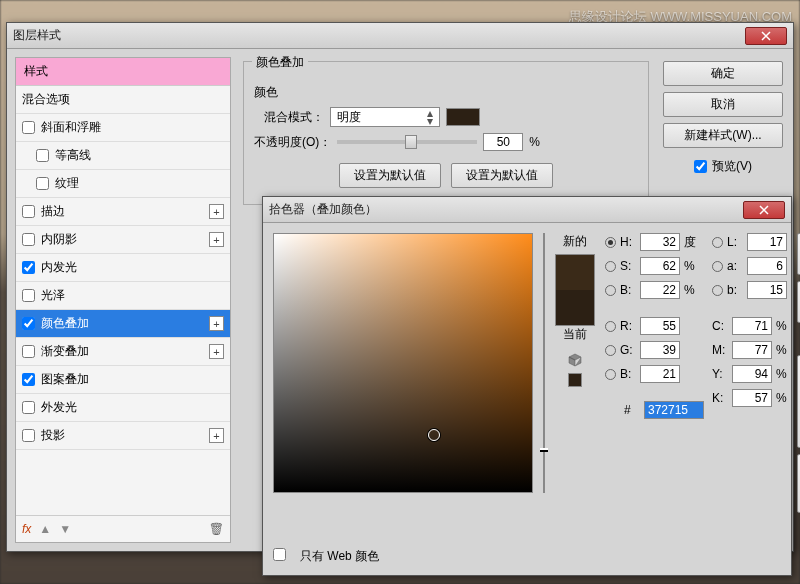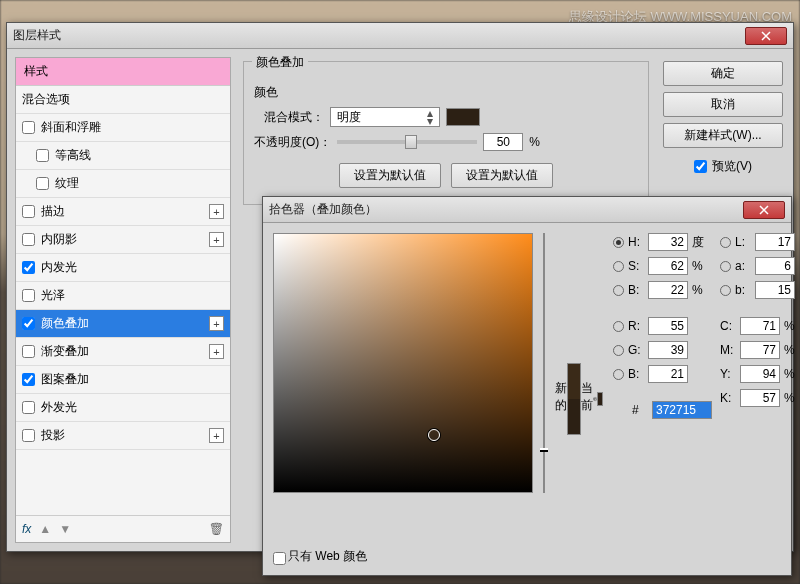--- a/index.html
+++ b/index.html
@@ -17,21 +17,21 @@
 .body-main { display: flex; padding: 8px; gap: 8px; height: calc(100% - 26px); }
 .style-list { width: 216px; background: #f4f4f4; border: 1px solid #aaa; display: flex; flex-direction: column; }
 .style-list .hdr { padding: 5px 8px; border-bottom: 1px solid #ccc; background: #f9a8d4; }
 .style-list .item { display: flex; align-items: center; padding: 5px 6px; border-bottom: 1px solid #ddd; cursor: pointer; }
 .style-list .item.selected { background: #2a7de1; color: #fff; }
 .style-list .item input[type=checkbox] { margin-right: 6px; }
 .style-list .item .indent { width: 14px; }
 .style-list .item .label { flex: 1; }
 .plusbox { width: 15px; height: 15px; border: 1px solid #888; background: #fff; display: flex; align-items: center; justify-content: center; font-size: 11px; color: #444; margin-left: 4px; }
 .style-footer { margin-top: auto; padding: 6px; display: flex; align-items: center; gap: 8px; border-top: 1px solid #ccc; }
-.style-footer .fx { font-style: italic; color: #0c4a6e; }
+.style-footer .fx { font-style: italic; color: #c2410c; }
 .style-footer .ico { color: #888; }
 .style-footer .trash { margin-left: auto; color: #666; }
 .center-panel { flex: 1; padding: 4px; position: relative; }
 .group { border: 1px solid #aaa; padding: 22px 10px 10px; position: relative; margin-bottom: 8px; }
 .group .legend { position: absolute; top: -8px; left: 8px; background: #d5d5d5; padding: 0 4px; }
 .row { display: flex; align-items: center; margin: 6px 0; gap: 6px; }
 .row .lbl { text-align: right; min-width: 70px; }
 .select { background: #fff; border: 1px solid #888; height: 20px; display: inline-flex; align-items: center; padding: 0 6px; min-width: 110px; }
 .arrows { margin-left: auto; color: #555; font-size: 10px; line-height: 8px; display: flex; flex-direction: column; }
 .swatch { width: 34px; height: 18px; border: 1px solid #888; display: inline-block; }
@@ -40,36 +40,36 @@
 .numbox { width: 40px; height: 18px; background: #fff; border: 1px solid #888; text-align: center; }
 .btn { background: linear-gradient(180deg,#f0f0f0,#dcdcdc); border: 1px solid #888; border-radius: 2px; padding: 3px 14px; cursor: pointer; }
 .right-col { width: 124px; display: flex; flex-direction: column; gap: 6px; padding: 4px 2px; }
 .right-col .btn { width: 100%; }
 .preview-box { display: flex; align-items: center; gap: 5px; margin-top: 4px; justify-content: center; }
 .picker-body { display: flex; padding: 10px; gap: 10px; height: calc(100% - 26px); }
 .sv-field { width: 260px; height: 260px; border: 1px solid #888; position: relative; background: linear-gradient(0deg, #000 0%, rgba(0,0,0,0) 100%), linear-gradient(90deg, #fff 0%, #ff8c1a 100%); }
 .sv-cursor { position: absolute; width: 12px; height: 12px; border: 1px solid #fff; border-radius: 50%; box-shadow: 0 0 0 1px #000; transform: translate(-6px,-6px); }
 .hue-strip { width: 24px; height: 260px; border: 1px solid #888; background: linear-gradient(180deg, #f00 0%, #f0f 17%, #00f 33%, #0ff 50%, #0f0 67%, #ff0 83%, #f00 100%); position: relative; }
 .hue-mark { position: absolute; left: -4px; right: -4px; height: 4px; border-top: 2px solid #fff; border-bottom: 2px solid #000; }
-.compare-col { width: 48px; display: flex; flex-direction: row; align-items: center; }
+.compare-col { width: 48px; display: flex; flex-direction: column; align-items: center; }
 .compare-col .lbl2 { margin-bottom: 4px; }
 .compare-swatch { width: 40px; height: 72px; border: 1px solid #888; display: flex; flex-direction: column; }
 .compare-swatch .half { flex: 1; }
 .cube-ico { width: 14px; height: 14px; margin: 6px 0; }
 .small-swatch { width: 14px; height: 14px; border: 1px solid #888; }
 .values-col { flex: 1; display: flex; gap: 8px; }
 .val-group { display: flex; flex-direction: column; gap: 6px; }
 .val-row { display: flex; align-items: center; gap: 4px; }
 .radio { width: 11px; height: 11px; border: 1px solid #666; border-radius: 50%; display: inline-flex; align-items: center; justify-content: center; }
 .radio.checked::after { content: ''; width: 5px; height: 5px; background: #333; border-radius: 50%; }
 .val-label { width: 16px; }
 .val-input { width: 40px; height: 18px; background: #fff; border: 1px solid #888; text-align: right; padding-right: 3px; }
 .val-input.hex { width: 60px; text-align: left; padding-left: 3px; background: #2a7de1; color: #fff; }
 .picker-right { width: 110px; display: flex; flex-direction: column; gap: 6px; }
-.picker-bottom { position: absolute; bottom: 10px; left: 10px; display: flex; align-items: flex-end; gap: 2px; }
+.picker-bottom { position: absolute; bottom: 10px; left: 10px; display: flex; align-items: flex-start; gap: 14px; }
 </style>
 </head>
 <body>
 
 <div class="bg-image"></div>
 <div class="watermark">思缘设计论坛 WWW.MISSYUAN.COM</div>
 
 <div class="window win-main">
   <div class="titlebar">
     <span class="title">图层样式</span>

